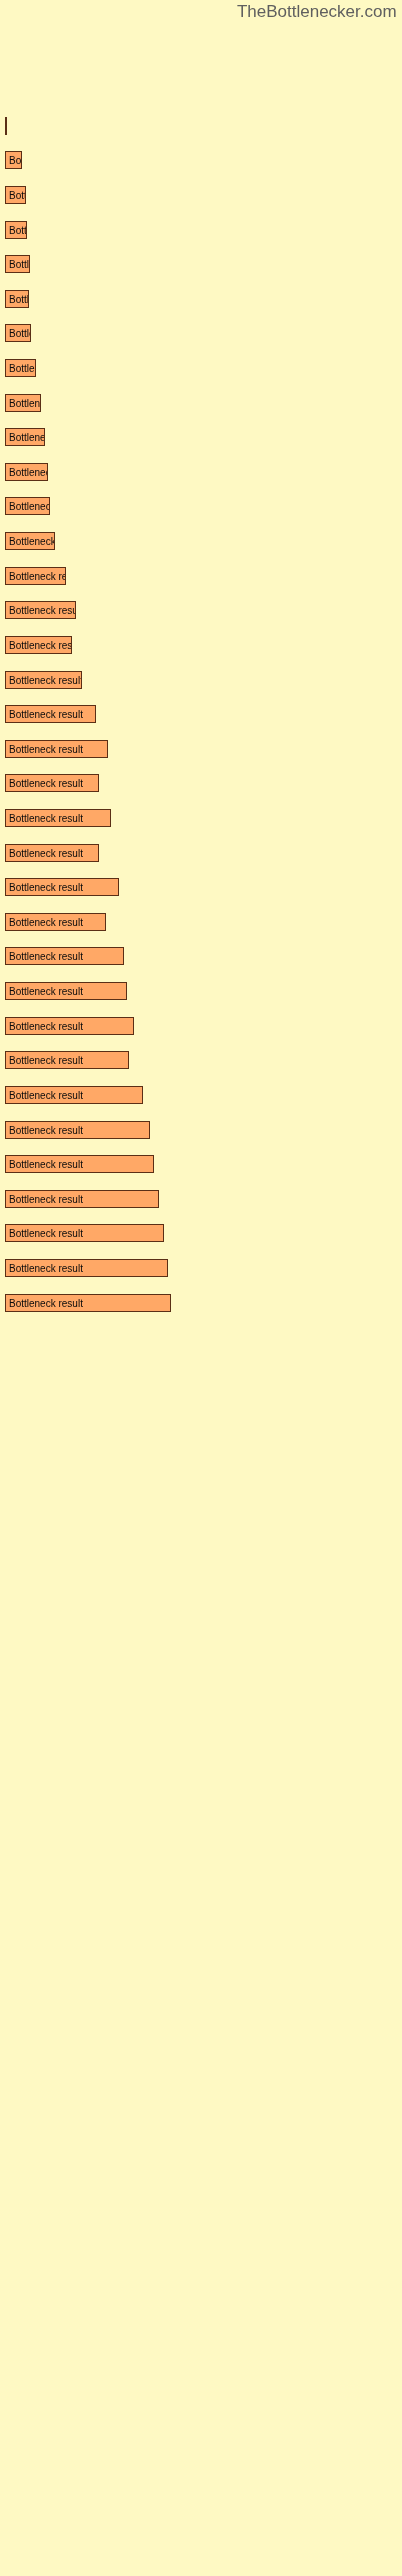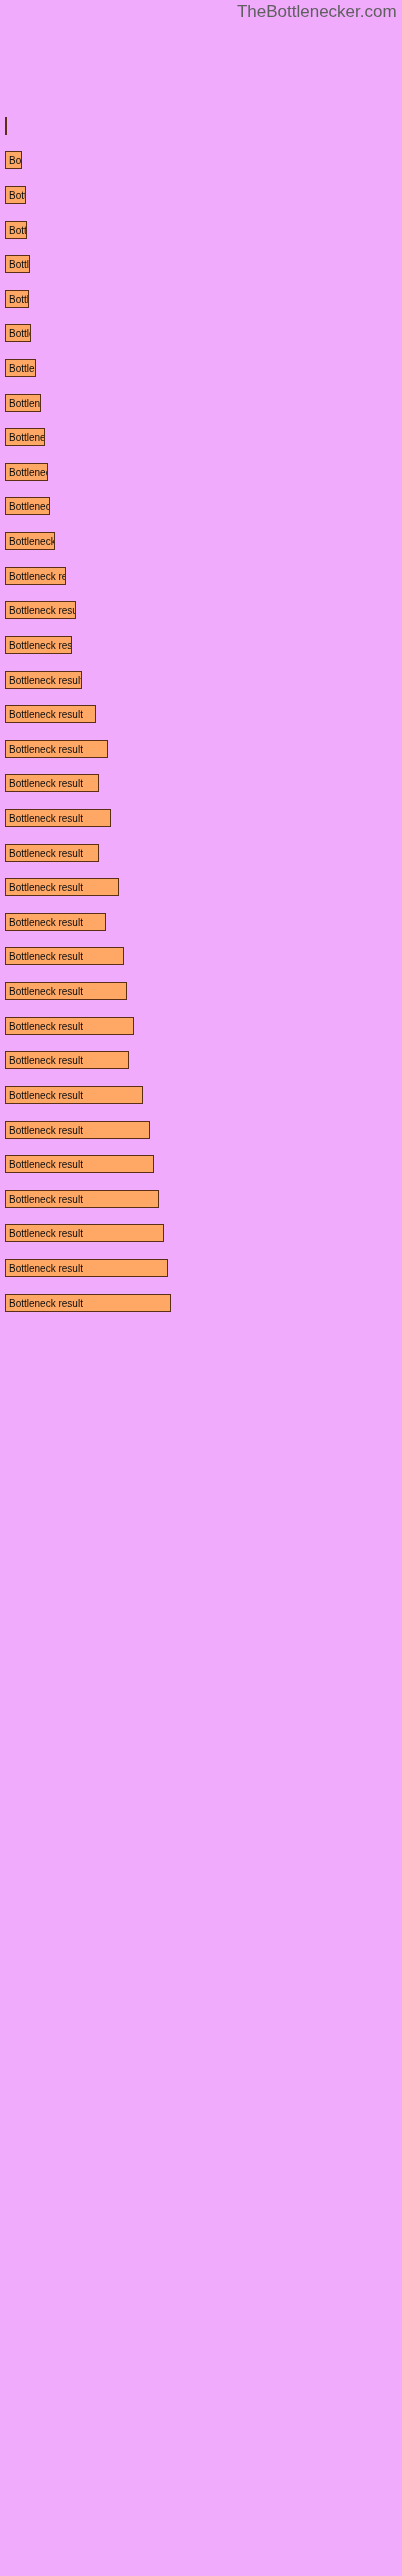--- a/index.html
+++ b/index.html
@@ -4,21 +4,21 @@
 <style>
   html, body {
     margin: 0;
     padding: 0;
     background: #000000;
   }
   #page {
     position: relative;
     width: 403px;
     height: 2576px;
-    background: #f0abfc;
+    background: #fef9c3;
     overflow: hidden;
     font-family: "Liberation Sans", sans-serif;
   }
   #watermark {
     position: absolute;
     right: 6.4px;
     top: 1.6px;
     font-size: 17px;
     color: #5f5f5f;
     letter-spacing: 0px;

